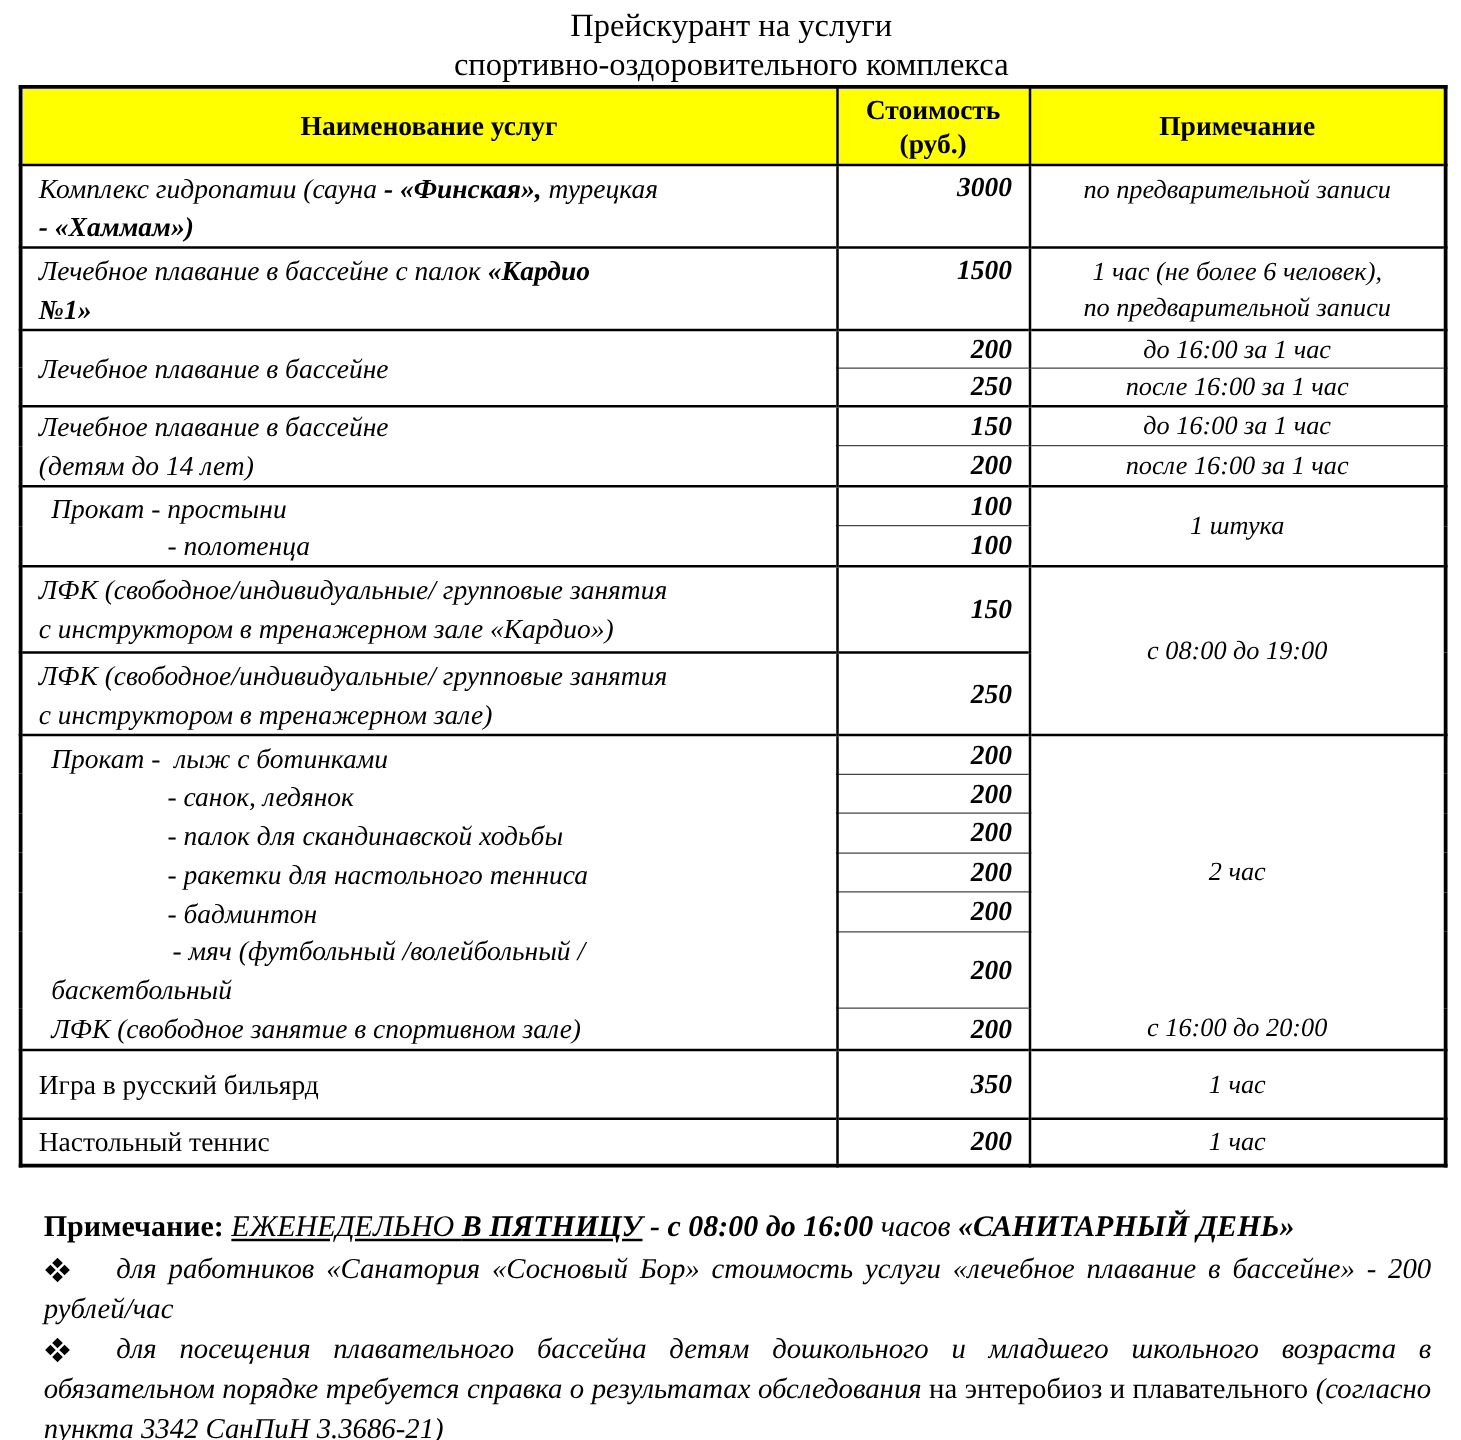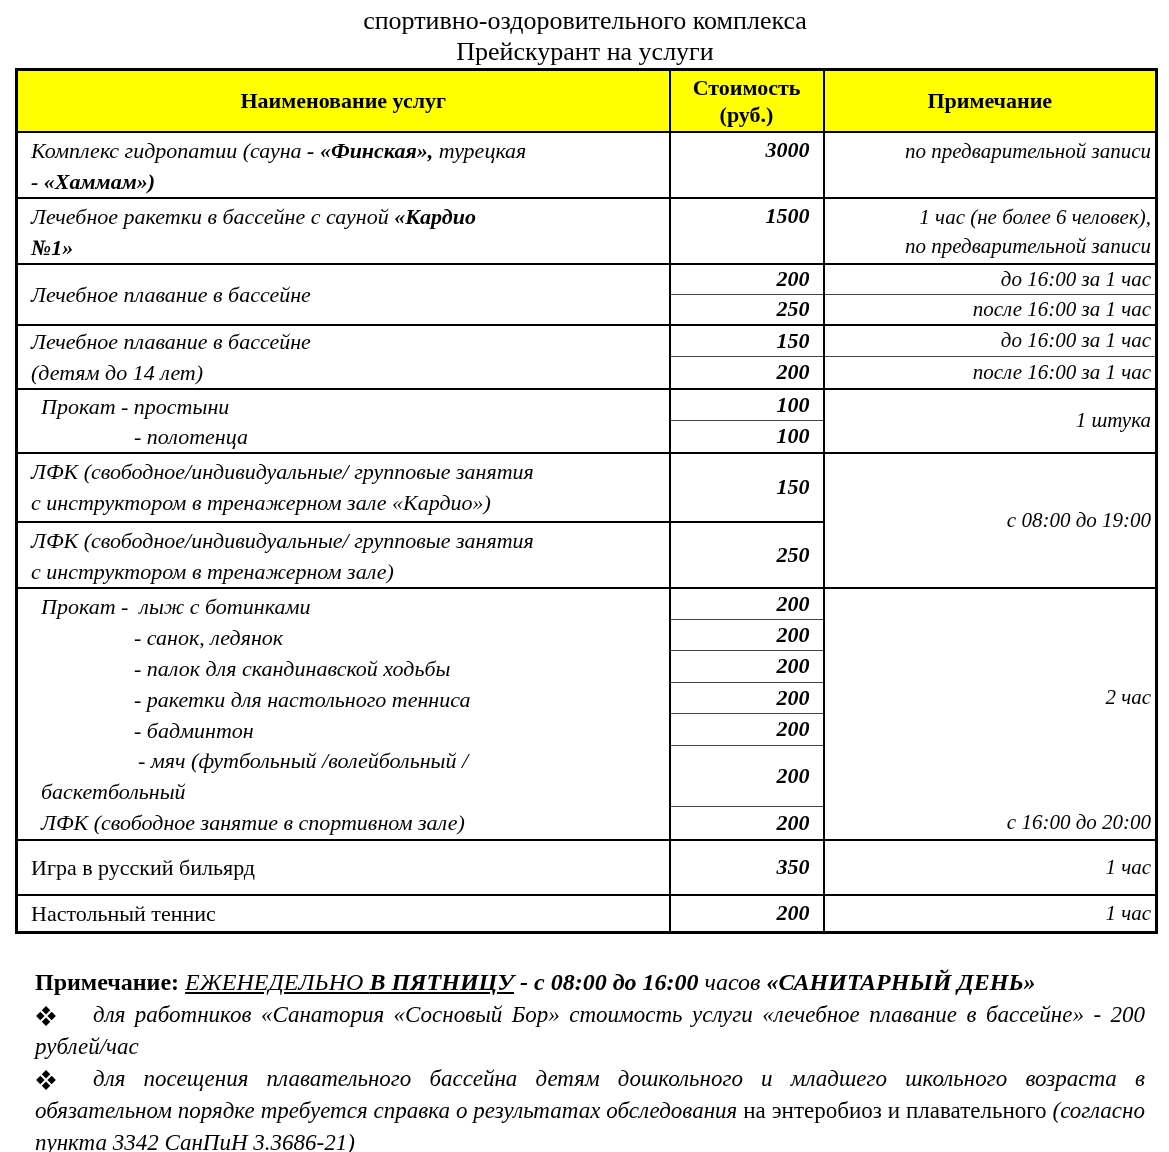--- a/index.html
+++ b/index.html
@@ -24,21 +24,21 @@
   td.nb{ border-top:none; }
 
   .rh62{height:62px}.rh64{height:64px}.rh29{height:29px}.rh31{height:31px}
   .rh30{height:30px}.rh69{height:69px}.rh66{height:66px}.rh61{height:61px}
   .rh32{height:32px}.rh39{height:55px}.rh38{height:38px}
 
   .c-name{ font-style:italic; font-size:22px; text-align:left; line-height:31px;
            padding:0 6px 0 13px; vertical-align:middle; }
   .c-price{ font-weight:bold; font-style:italic; font-size:22px; text-align:right;
             padding-right:13px; vertical-align:middle; }
-  .c-note{ font-style:italic; font-size:21px; text-align:right; line-height:29px;
+  .c-note{ font-style:italic; font-size:21px; text-align:center; line-height:29px;
            vertical-align:middle; padding:0 4px; }
   .v-top{ vertical-align:top; }
   td.c-name.v-top{ padding-top:2px; }
   td.c-price.v-top{ padding-top:4px; }
   td.c-note.v-top{ padding-top:4px; }
   .p0{ padding:0; }
   .up{ font-style:normal; }
   .ln{ white-space:pre; padding-left:23px; font-style:italic; }
   .h30{height:30px;line-height:30px}.h31{height:31px;line-height:31px}
   .h32{height:32px;line-height:32px}
@@ -62,22 +62,22 @@
             background:#000; left:0; }
   .dbullet::before{ top:0; box-shadow:8px 0 0 #000; }
   .dbullet::after{ bottom:0; box-shadow:8px 0 0 #000; }
 </style>
 </head>
 <body>
 
 <div class="page">
 
   <div class="title">
+    <div>Прейскурант на услуги</div>
     <div>спортивно-оздоровительного комплекса</div>
-    <div>Прейскурант на услуги</div>
   </div>
 
   <table class="price-table">
     <colgroup>
         <col class="w-name">
         <col class="w-price">
         <col class="w-note">
       </colgroup>
     <thead>
       <tr class="rh62">
@@ -91,21 +91,21 @@
     </thead>
     <tbody>
 
       <tr class="gs rh64">
         <td class="c-name v-top"><span class="s-i">Комплекс гидропатии (сауна </span><span class="s-bi">- «Финская»,</span><span class="s-i"> турецкая</span><br><span class="s-bi">- «Хаммам»)</span></td>
         <td class="c-price v-top">3000</td>
         <td class="c-note v-top">по предварительной записи</td>
       </tr>
 
       <tr class="gs rh64">
-        <td class="c-name v-top"><span class="s-i">Лечебное ракетки в бассейне с сауной </span><span class="s-bi">«Кардио</span><br><span class="s-bi">№1»</span></td>
+        <td class="c-name v-top"><span class="s-i">Лечебное плавание в бассейне с палок </span><span class="s-bi">«Кардио</span><br><span class="s-bi">№1»</span></td>
         <td class="c-price v-top">1500</td>
         <td class="c-note v-top"><span class="s-i">1 час (не более 6 человек),</span><br><span class="s-i">по предварительной записи</span></td>
       </tr>
 
       <tr class="gs rh29">
         <td class="c-name" rowspan="2">Лечебное плавание в бассейне</td>
         <td class="c-price">200</td>
         <td class="c-note">до 16:00 за 1 час</td>
       </tr>
       <tr class="rh29">

